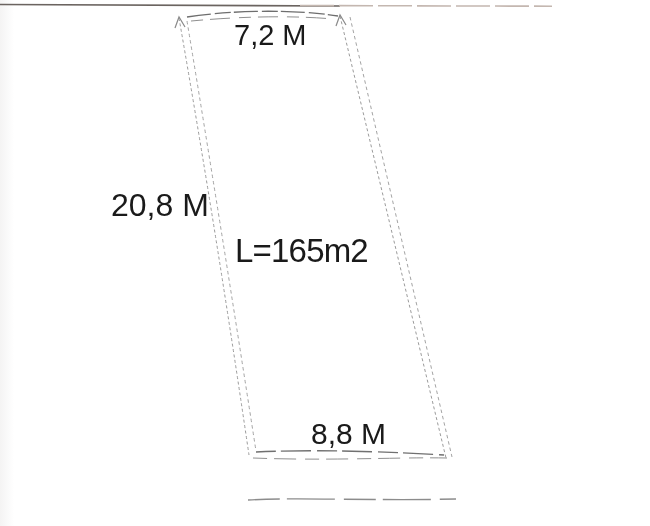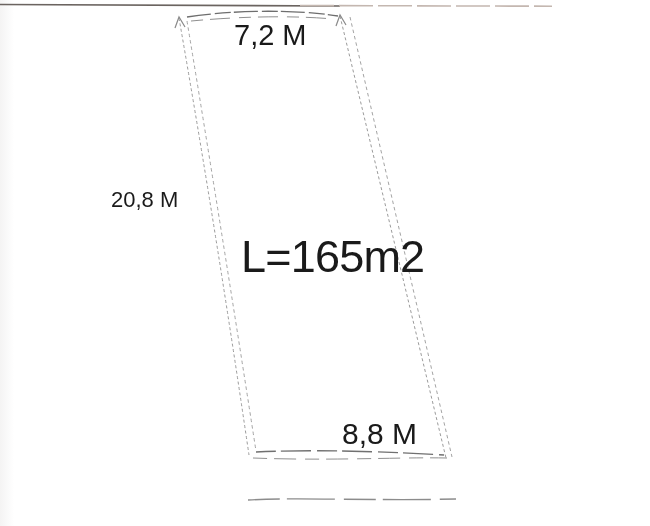--- a/index.html
+++ b/index.html
@@ -25,24 +25,24 @@
     height: 526px;
   }
   .label {
     position: absolute;
     line-height: 1;
     color: #1a1a1a;
     white-space: nowrap;
     font-family: "Liberation Sans", sans-serif;
   }
   .label-top      { left: 234px; top: 21px;  font-size: 29px; }
-  .label-left     { left: 111px; top: 189px; font-size: 22px; }
+  .label-left     { left: 111px; top: 189px; font-size: 32px; }
   .label-right    { left: 380px; top: 167px; font-size: 30px; }
-  .label-area     { left: 241px; top: 234px; font-size: 45px; letter-spacing: -0.8px; }
-  .label-bottom   { left: 311px; top: 419px; font-size: 30px; margin-left: 31px; }
+  .label-area     { left: 235px; top: 234px; font-size: 33px; letter-spacing: -0.8px; }
+  .label-bottom   { left: 311px; top: 419px; font-size: 30px; }
   .label-selokan  { left: 304px; top: 462px; font-size: 32px; letter-spacing: -0.5px; }
 </style>
 </head>
 <body>
 
 <div class="canvas">
 
   <svg class="sketch-svg" viewBox="0 0 650 526">
 
     <path d="M0,4.5 L340,6" stroke="#6b6460" stroke-width="1.6" fill="none"></path>

